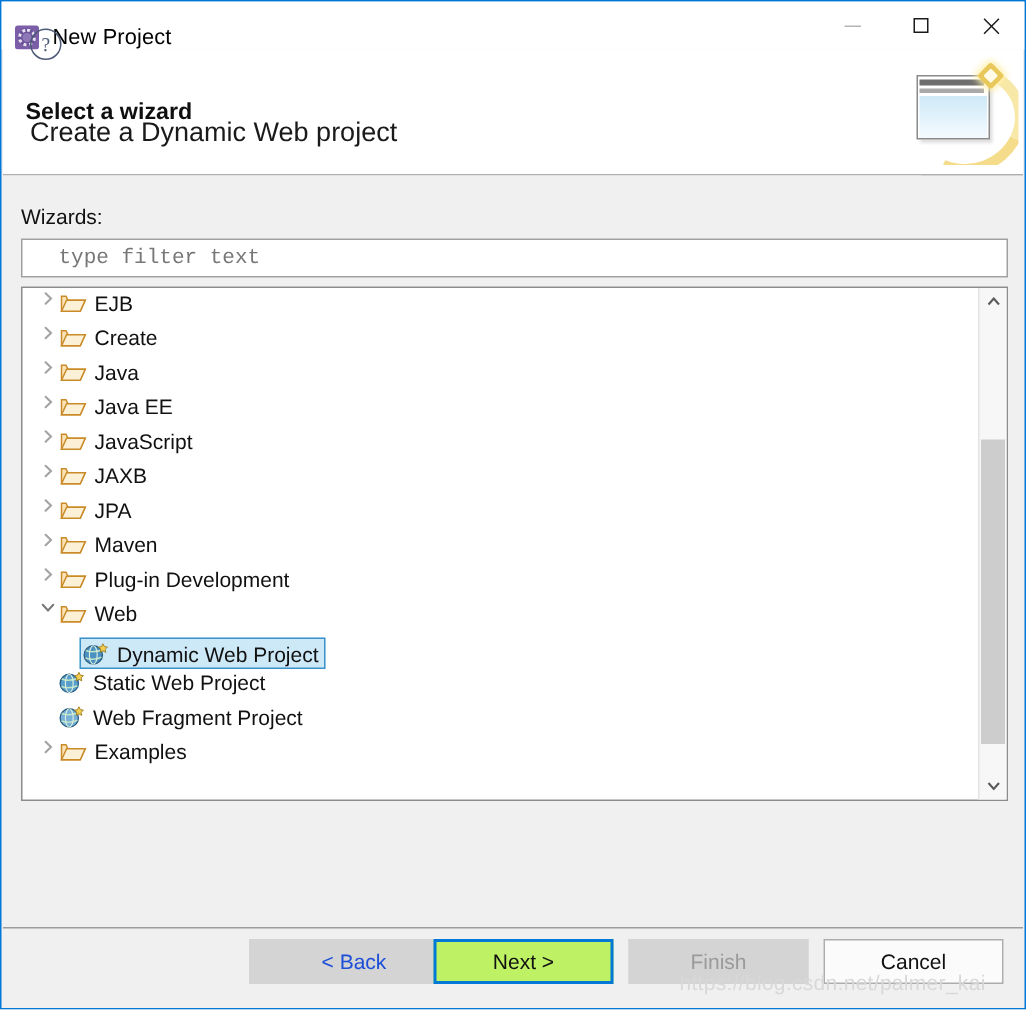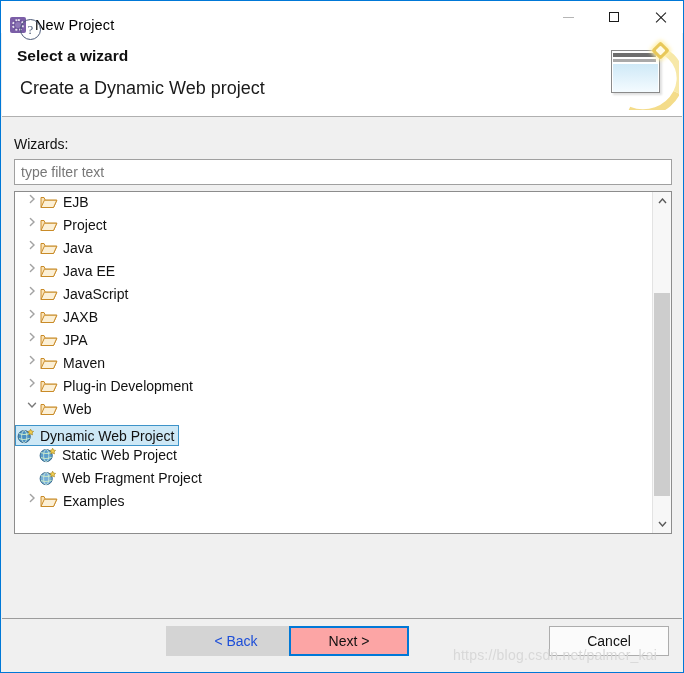--- a/index.html
+++ b/index.html
@@ -102,21 +102,21 @@
     position: absolute;
     left: 1px; top: 32px;
     width: 680px;
     height: 84px;
     background: #ffffff;
     border-bottom: 1px solid #b0b0b0;
     box-sizing: border-box;
   }
   .header-title {
     position: absolute;
-    left: 15px; top: 14px;
+    left: 15px; top: 33px;
     font-size: 15.5px;
     font-weight: bold;
     color: #0f0f0f;
   }
   .header-sub {
     position: absolute;
     left: 18px; top: 45px;
     font-size: 18px;
     color: #1a1a1a;
   }
@@ -196,24 +196,24 @@
     color: #111111;
   }
   .filter-box {
     position: absolute;
     left: 12px; top: 42px;
     width: 658px;
     height: 26px;
     box-sizing: border-box;
     background: #ffffff;
     border: 1px solid #a0a0a0;
-    font-family: Liberation Sans, sans-serif;
+    font-family: Liberation Mono, monospace;
     font-size: 14px;
     color: #000000;
-    padding: 0 6px;
+    padding: 0 24px;
     outline: none;
   }
   .filter-box::placeholder { color: #777777; opacity: 1; }
 
   .tree-wrap {
     position: absolute;
     left: 12px; top: 74px;
     width: 658px;
     height: 343px;
     box-sizing: border-box;
@@ -258,20 +258,21 @@
     width: 18px; height: 16px;
     flex: 0 0 auto;
     margin-right: 5px;
     position: relative;
   }
   .sel {
     background: #cde8f6;
     outline: 1px solid #3d93c9;
     outline-offset: -1px;
     padding-right: 5px;
+    margin-left: 38px;
     padding-left: 0;
     display: inline-flex;
     align-items: center;
     height: 21px;
   }
   .sel-row {
     height: 23px;
     display: flex;
     align-items: center;
     font-size: 14px;
@@ -339,21 +340,21 @@
     line-height: 28px;
   }
   .btn-back {
     left: 165px; width: 140px;
     background: #d4d4d4;
     border: 1px solid #d4d4d4;
     color: #1d4ed8;
   }
   .btn-next {
     left: 288px; width: 120px;
-    background: #fca5a5;
+    background: #bef264;
     border: 2px solid #0078d7;
     color: #111111;
     line-height: 26px;
   }
   .btn-finish {
     left: 418px; width: 120px;
     background: #d4d4d4;
     border: 1px solid #d4d4d4;
     color: #9a9a9a;
   }
@@ -429,21 +430,21 @@
           <div class="tree-row level0">
             <span class="chev">
               <svg width="8" height="10" viewBox="0 0 8 10">
                 <path d="M2.4 1.5 L6 5 L2.4 8.5" stroke="#a3a3a3" stroke-width="1.4" fill="none" stroke-linecap="round"></path>
               </svg>
             </span>
             <span class="folder-ico"><svg width="18" height="16" viewBox="0 0 18 16">
                 <path d="M1 3.5 L1 13.5 L13.5 13.5 L16.8 6.2 L5.3 6.2 L4.0 3.5 Z" fill="#fbe3b6" stroke="#c98b28" stroke-width="1"></path>
                 <path d="M1 13.5 L4.4 6.2 L16.8 6.2 L13.5 13.5 Z" fill="#fcf0d6" stroke="#c98b28" stroke-width="1"></path>
               </svg></span>
-            <span>Project</span>
+            <span>Create</span>
           </div>
           <div class="tree-row level0">
             <span class="chev">
               <svg width="8" height="10" viewBox="0 0 8 10">
                 <path d="M2.4 1.5 L6 5 L2.4 8.5" stroke="#a3a3a3" stroke-width="1.4" fill="none" stroke-linecap="round"></path>
               </svg>
             </span>
             <span class="folder-ico"><svg width="18" height="16" viewBox="0 0 18 16">
                 <path d="M1 3.5 L1 13.5 L13.5 13.5 L16.8 6.2 L5.3 6.2 L4.0 3.5 Z" fill="#fbe3b6" stroke="#c98b28" stroke-width="1"></path>
                 <path d="M1 13.5 L4.4 6.2 L16.8 6.2 L13.5 13.5 Z" fill="#fcf0d6" stroke="#c98b28" stroke-width="1"></path>
@@ -593,16 +594,17 @@
             </svg>
         </div>
       </div>
     </div>
   </div>
 
   <div class="footer"></div>
   <div class="help-btn">?</div>
   <div class="btn btn-back">&lt; Back</div>
   <div class="btn btn-next">Next &gt;</div>
+  <div class="btn btn-finish">Finish</div>
   <div class="btn btn-cancel">Cancel</div>
   <div class="watermark">https://blog.csdn.net/palmer_kai</div>
 
 </div>
 
 </body></html>

